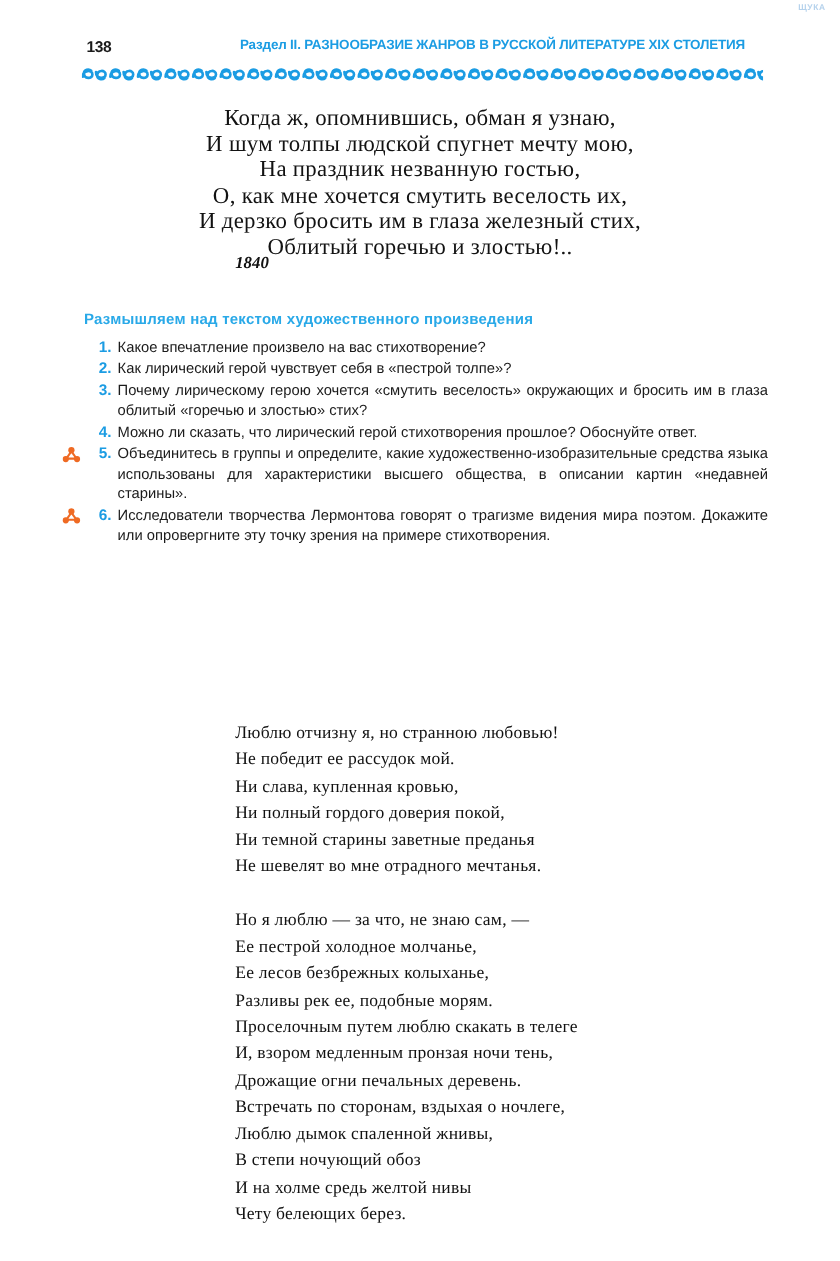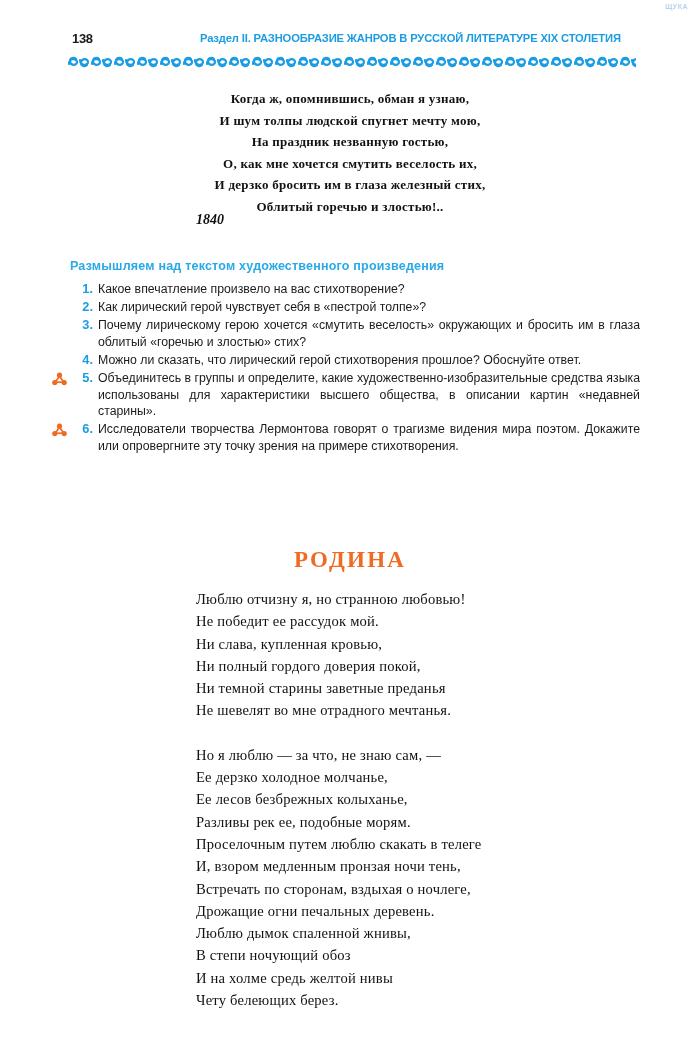--- a/index.html
+++ b/index.html
@@ -78,25 +78,24 @@
   .wave-rule svg { display: block; }
 
   
   .poem-top {
     position: absolute;
     left: 0;
     top: 88px;
     width: 700px;
     text-align: center;
     font-family: "Liberation Serif", serif;
-    font-size: 13px;
+    font-size: 19px;
     color: #121212;
     line-height: 21.5px;
     letter-spacing: 0.25px;
-    font-weight: bold;
   }
   .poem-top .ln { white-space: nowrap; }
 
   .poem-year {
     position: absolute;
     left: 196px;
     top: 212px;
     font-family: "Liberation Serif", serif;
     font-style: italic;
     font-size: 14px;
@@ -176,21 +175,21 @@
     position: absolute;
     left: 196px;
     top: 588px;
     width: 420px;
     font-family: "Liberation Serif", serif;
     font-size: 14.6px;
     color: #111111;
     line-height: 22.3px;
     letter-spacing: 0.2px;
   }
-  .stanza { margin: 0 0 22px 0; }
+  .stanza { margin: 12px 0 22px 0; }
   .stanza .ln { white-space: nowrap; }
 </style>
 </head>
 <body>
 
 <div class="page">
 
   <div class="watermark">ЩУКА</div>
 
   <div class="runhead">
@@ -296,42 +295,41 @@
           <circle cx="2.8" cy="10.6" r="2.6" fill="#ef6a23"></circle>
           <circle cx="12.2" cy="10.6" r="2.6" fill="#ef6a23"></circle>
         </svg>
       </span>
       <span class="q-num">6.</span>
       <span class="q-text">Исследователи творчества Лермонтова говорят о трагизме видения мира поэтом. Докажите или опровергните эту точку зрения на примере стихотворения.</span>
     </div>
 
   </div>
 
-  <div class="poem-title">РОДИНА</div>
 
   <div class="poem-main">
 
     <div class="stanza">
       <div class="ln">Люблю отчизну я, но странною любовью!</div>
       <div class="ln">Не победит ее рассудок мой.</div>
       <div class="ln">Ни слава, купленная кровью,</div>
       <div class="ln">Ни полный гордого доверия покой,</div>
       <div class="ln">Ни темной старины заветные преданья</div>
       <div class="ln">Не шевелят во мне отрадного мечтанья.</div>
     </div>
 
     <div class="stanza">
       <div class="ln">Но я люблю — за что, не знаю сам, —</div>
-      <div class="ln">Ее дерзко холодное молчанье,</div>
+      <div class="ln">Ее пестрой холодное молчанье,</div>
       <div class="ln">Ее лесов безбрежных колыханье,</div>
       <div class="ln">Разливы рек ее, подобные морям.</div>
       <div class="ln">Проселочным путем люблю скакать в телеге</div>
       <div class="ln">И, взором медленным пронзая ночи тень,</div>
+      <div class="ln">Дрожащие огни печальных деревень.</div>
       <div class="ln">Встречать по сторонам, вздыхая о ночлеге,</div>
-      <div class="ln">Дрожащие огни печальных деревень.</div>
       <div class="ln">Люблю дымок спаленной жнивы,</div>
       <div class="ln">В степи ночующий обоз</div>
       <div class="ln">И на холме средь желтой нивы</div>
       <div class="ln">Чету белеющих берез.</div>
     </div>
 
   </div>
 
 </div>
 

